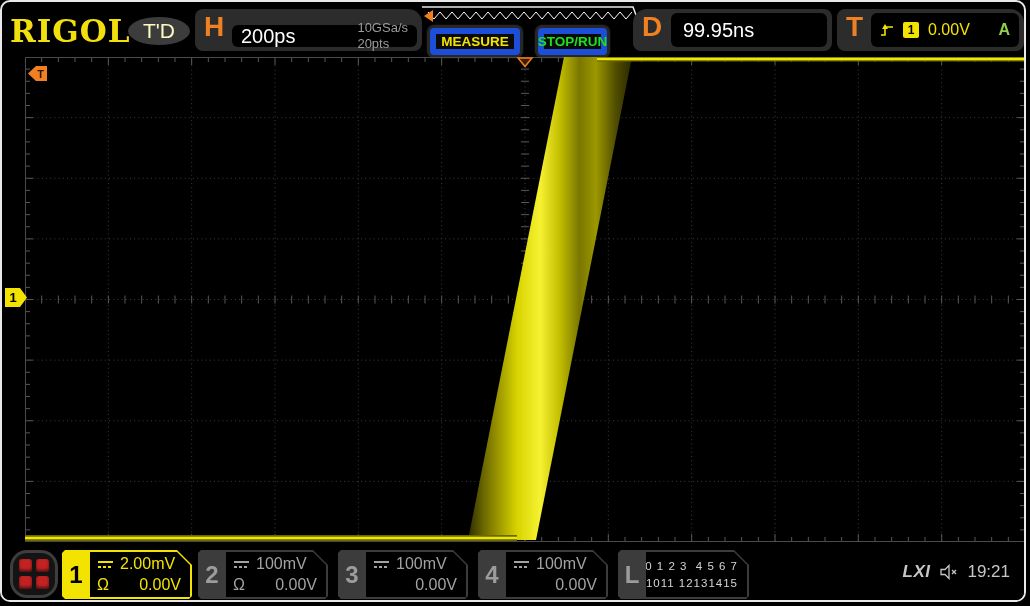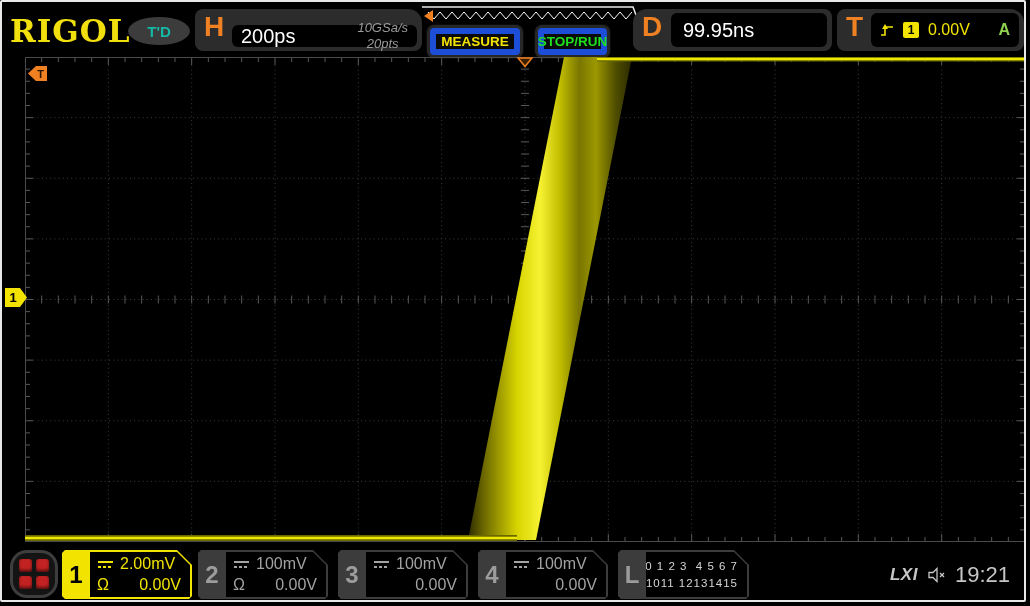--- a/index.html
+++ b/index.html
@@ -1,48 +1,48 @@
 <!DOCTYPE html>
 <html><head>
 <meta charset="utf-8">
 <style>
   * { box-sizing: border-box; }
   body { margin: 0; background: #000; font-family: "Liberation Sans", sans-serif; }
   #screen {
     position: relative; width: 1026px; height: 602px;
-    border: 2px solid #e9e9e9; border-radius: 2px;
+    border: 2px solid #e9e9e9; border-radius: 10px;
     background: #000; overflow: hidden;
   }
   
   .logo {
     position: absolute; left: 8px; top: 11px;
     font-family: "DejaVu Serif", serif; font-weight: bold;
     font-size: 31px; color: #f2df0e; letter-spacing: 1px;
   }
   .td-badge {
     position: absolute; left: 126px; top: 15px; width: 62px; height: 28px;
     background: #3c3c3c; border-radius: 50%;
     display: flex; align-items: center; justify-content: center;
-    color: #14b8a6; font-weight: bold; font-size: 15px;
+    color: #fef9c3; font-weight: normal; font-size: 21px;
   }
   .panel {
     position: absolute; top: 7px; height: 42px; background: #2c2c2c;
   }
   .panel .plabel {
     position: absolute; left: 9px; top: 2px;
     font-size: 28px; font-weight: bold; color: #f08122;
   }
   .panel .pbox {
     position: absolute; top: 4px; bottom: 4px; background: #000;
     border-radius: 6px; display: flex; align-items: center;
   }
   #h-panel { left: 193px; width: 227px; border-radius: 8px 14px 8px 8px; }
   #h-panel .pbox { left: 37px; right: 5px; justify-content: space-between; padding: 0 9px; margin-top: 12px; }
   #h-panel .timebase { color: #fff; font-size: 20px; }
-  #h-panel .ratecol { text-align: center; color: #9b9b9b; font-size: 13px; line-height: 1.25; font-style: italic; }
+  #h-panel .ratecol { text-align: left; color: #9b9b9b; font-size: 13px; line-height: 1.25; }
   #d-panel { left: 631px; width: 199px; border-radius: 14px 8px 8px 8px; }
   #d-panel .pbox { left: 38px; right: 5px; padding: 17px 12px; color: #fff; font-size: 20px; }
   #t-panel { left: 835px; width: 187px; border-radius: 8px 14px 8px 8px; }
   #t-panel .pbox { left: 34px; right: 5px; padding: 0 9px; gap: 9px; }
   #t-panel .trig-badge {
     width: 16px; height: 16px; background: #f2e300; border-radius: 2px;
     color: #000; font-size: 12px; font-weight: bold;
     display: flex; align-items: center; justify-content: center;
   }
   #t-panel .trig-level { color: #f2e300; font-size: 16px; }
@@ -104,21 +104,21 @@
   .chblock.active .chinner { color: #f2e300; }
   .chrow { display: flex; align-items: center; gap: 6px; font-size: 16px; line-height: 1; }
   .chrow.r2 { justify-content: space-between; }
   #ch1 { left: 60px; } #ch2 { left: 196px; } #ch3 { left: 336px; } #ch4 { left: 476px; }
   #la-block { left: 616px; width: 131px; }
   #la-block .chinner { align-items: flex-end; justify-content: center; gap: 1px; }
   .larow { font-size: 11.5px; color: #d5d5d5; letter-spacing: 1px; white-space: pre; line-height: 1.4; }
   #right-group { position: absolute; right: 14px; top: 15px;
     display: flex; align-items: center; gap: 9px; color: #c6c6c6; margin-left: 19px; }
   #lxi { font-weight: bold; font-style: italic; font-size: 17px; letter-spacing: 0.5px; }
-  #clock { font-size: 22px; }
+  #clock { font-size: 17px; }
 </style>
 </head>
 <body>
 
 <div id="screen">
 
   <div class="logo">RIGOL</div>
   <div class="td-badge">T'D</div>
 
   <div class="panel" id="h-panel">

